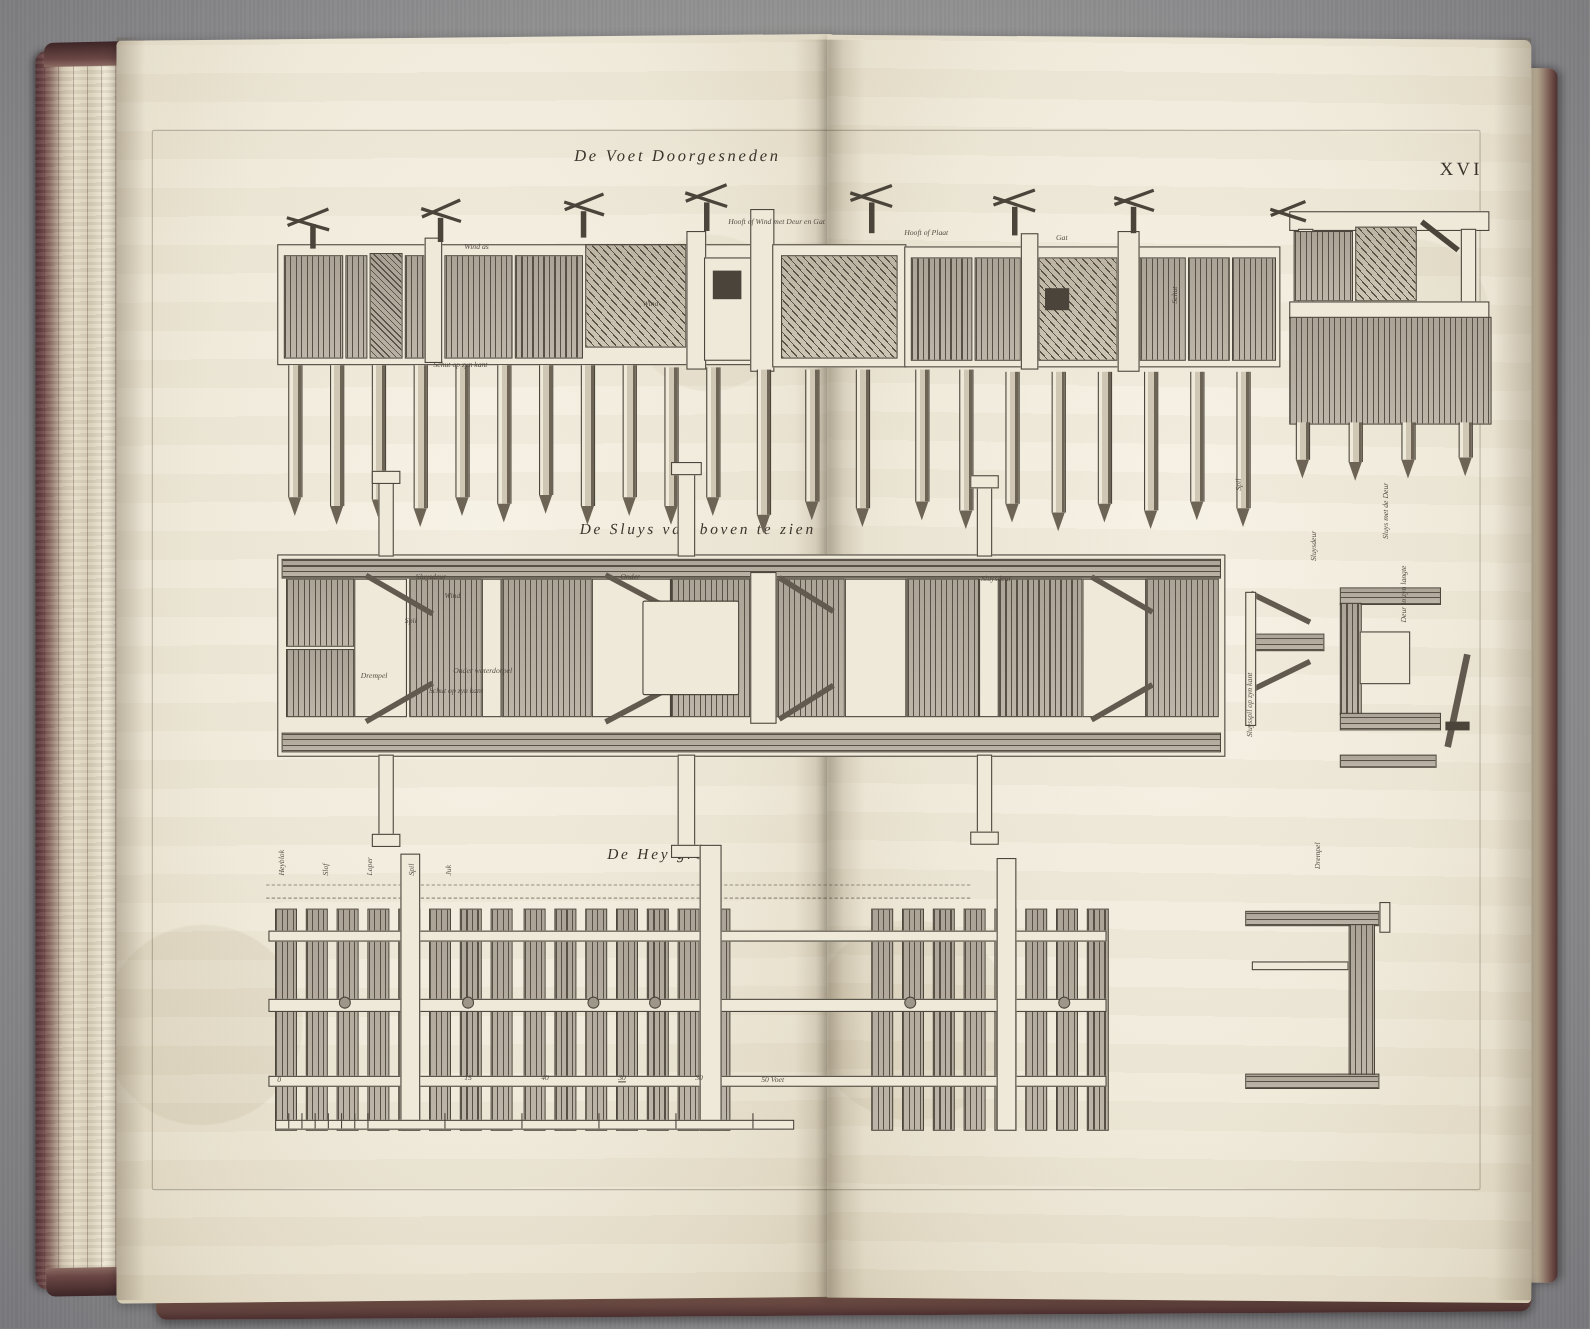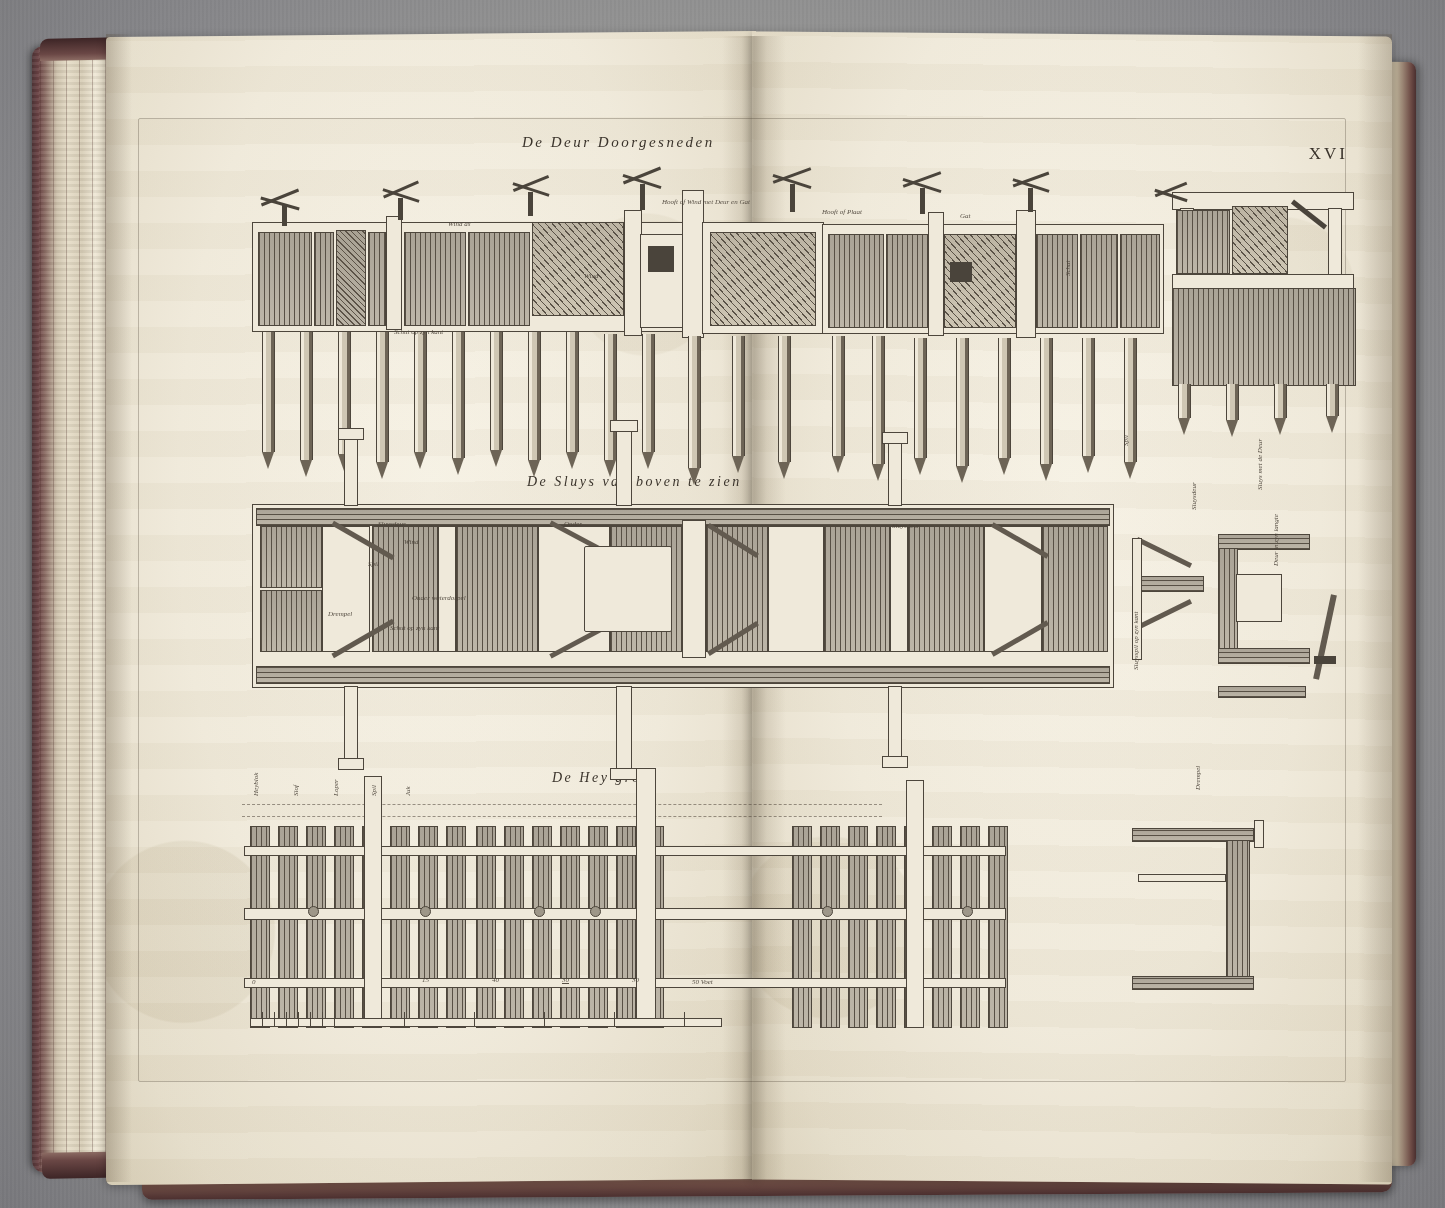--- a/index.html
+++ b/index.html
@@ -309,21 +309,21 @@
     <div class="page-edge-shadow-l"></div>
     <div class="page-edge-shadow-r"></div>
     <div class="gutter"></div>
 
     <div class="plate">
 
       <div class="plate-border"></div>
 
       <div class="plate-no">XVI</div>
 
-      <div class="caption" style="left:390px; top:44px; font-size:15px;">De Deur Doorgesneden</div>
+      <div class="caption" style="left:390px; top:44px; font-size:15px;">De Voet Doorgesneden</div>
       <div class="caption" style="left:395px; top:384px; font-size:14px;">De Sluys van boven te zien</div>
       <div class="caption" style="left:420px; top:680px; font-size:14px;">De Hey gront</div>
 
       <div class="row-sec" style="left:0; top:60px; width:1230px; height:300px;">
 
         <div class="frame" style="left:120px; top:72px; width:430px; height:108px;"></div>
         <div class="hatch-v" style="left:126px; top:82px; width:52px; height:92px;"></div>
         <div class="hatch-v" style="left:182px; top:82px; width:18px; height:92px;"></div>
         <div class="hatch" style="left:204px; top:80px; width:28px; height:94px;"></div>
         <div class="hatch-v" style="left:236px; top:82px; width:16px; height:92px;"></div>
@@ -541,27 +541,27 @@
         <div class="scale-tick" style="left:412px; top:222px; height:14px;"></div>
         <div class="scale-tick" style="left:482px; top:222px; height:14px;"></div>
         <div class="scale-tick" style="left:552px; top:222px; height:14px;"></div>
       </div>
 
       <div id="label-layer">
           <div class="lbl" style="left: 530px; top: 108px;">Hooft of Wind met Deur en Gat</div>
           <div class="lbl" style="left: 690px; top: 118px;">Hooft of Plaat</div>
           <div class="lbl" style="left: 262px; top: 238px;">Schut op zyn kant</div>
           <div class="lbl" style="left: 452px; top: 182px;">Wind</div>
-          <div class="lbl" style="left: 316px; top: 130px;">Wind as</div>
+          <div class="lbl" style="left: 290px; top: 130px;">Wind as</div>
           <div class="lbl" style="left: 828px; top: 122px;">Gat</div>
           <div class="lbl" style="left: 272px; top: 448px;">Wind</div>
           <div class="lbl" style="left: 246px; top: 430px;">Sluysdeur</div>
           <div class="lbl" style="left: 236px; top: 470px;">Spil</div>
           <div class="lbl" style="left: 196px; top: 520px;">Drempel</div>
-          <div class="lbl" style="left: 280px; top: 504px; font-style: italic;">Onder waterdorpel</div>
+          <div class="lbl" style="left: 280px; top: 516px; font-style: italic;">Onder waterdorpel</div>
           <div class="lbl" style="left: 258px; top: 534px;">Schut op zyn kant</div>
           <div class="lbl" style="left: 760px; top: 432px;">Sluysdeur</div>
           <div class="lbl" style="left: 432px; top: 430px;">Onder</div>
           <div class="lbl v" style="left: 990px; top: 356px; transform: rotate(-90deg);">Spil</div>
           <div class="lbl v" style="left: 1058px; top: 420px; transform: rotate(-90deg);">Sluysdeur</div>
           <div class="lbl v" style="left: 1124px; top: 400px; transform: rotate(-90deg);">Sluys met de Deur</div>
           <div class="lbl v" style="left: 1140px; top: 476px; transform: rotate(-90deg);">Deur in zyn langte</div>
           <div class="lbl v" style="left: 1000px; top: 580px; transform: rotate(-90deg);">Sluysspil op zyn kant</div>
           <div class="lbl v" style="left: 1062px; top: 700px; transform: rotate(-90deg);">Drempel</div>
           <div class="lbl v" style="left: 932px; top: 186px; transform: rotate(-90deg);">Schut</div>

